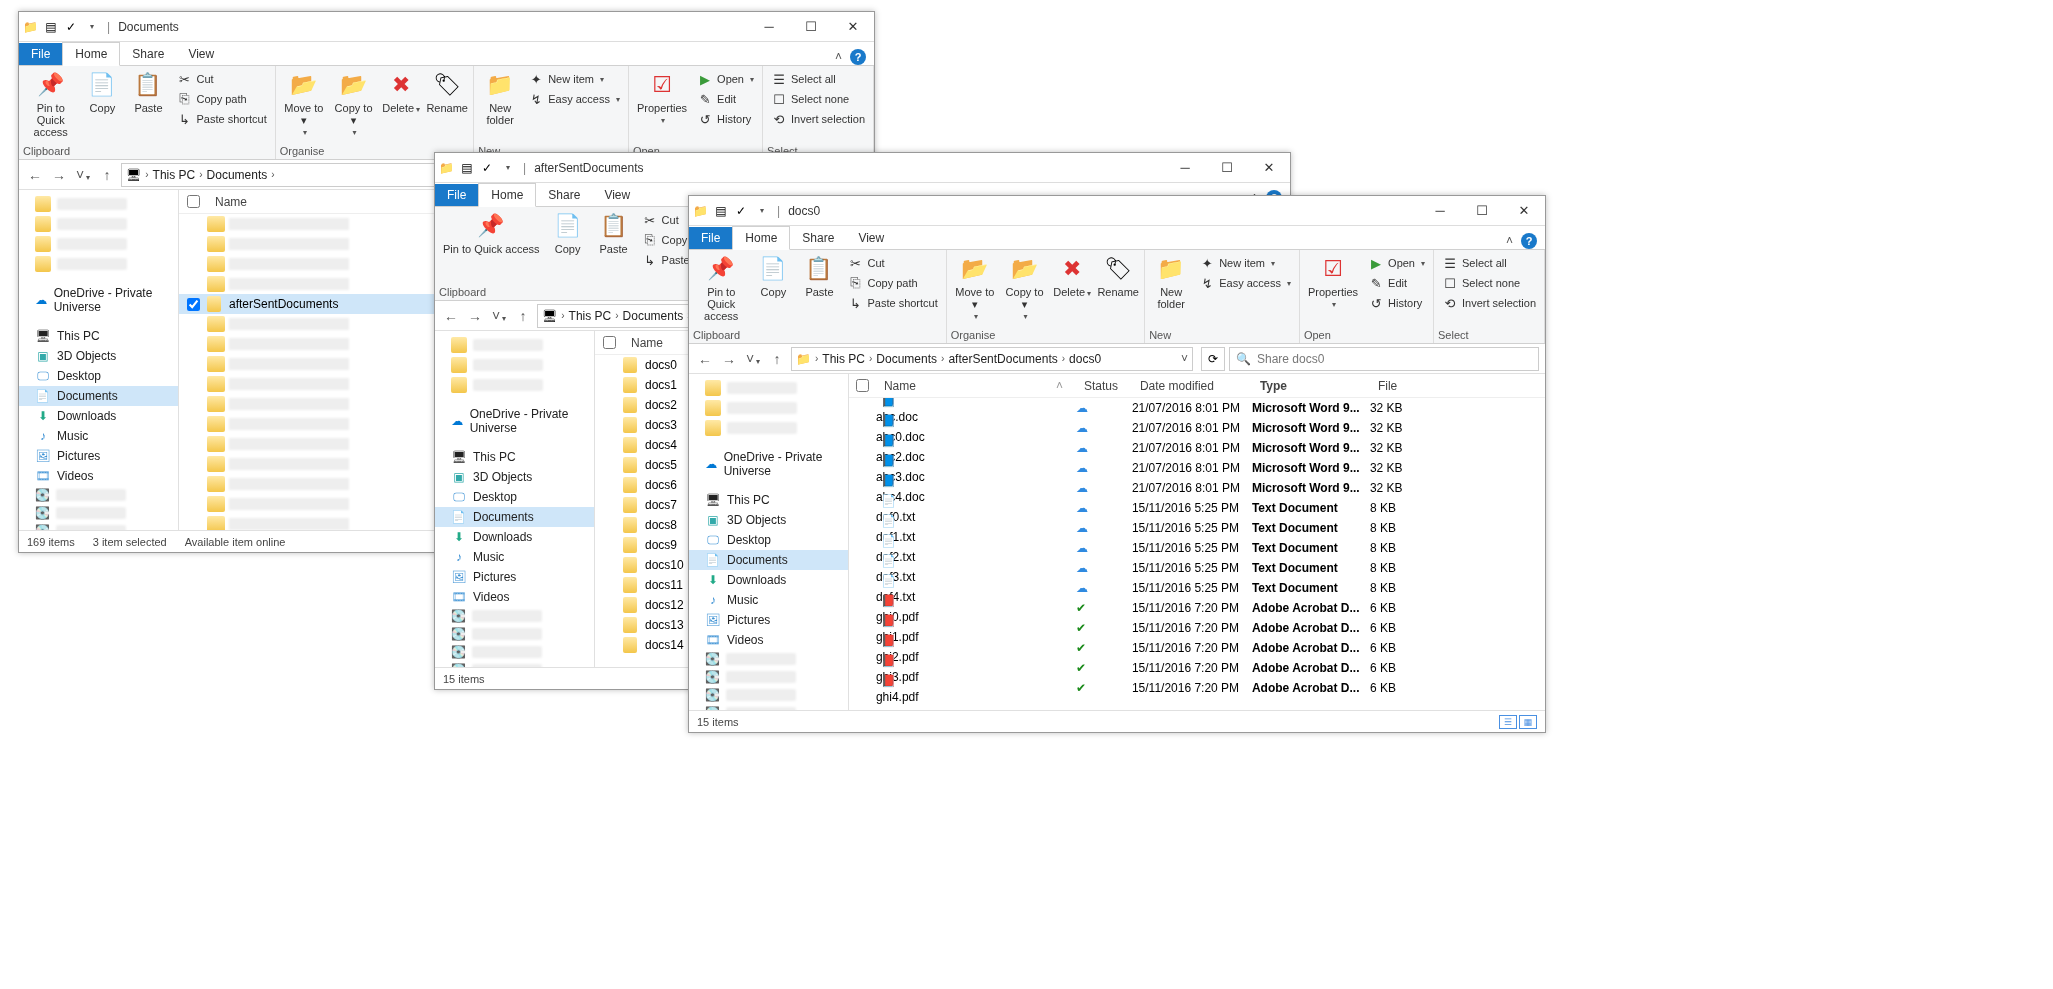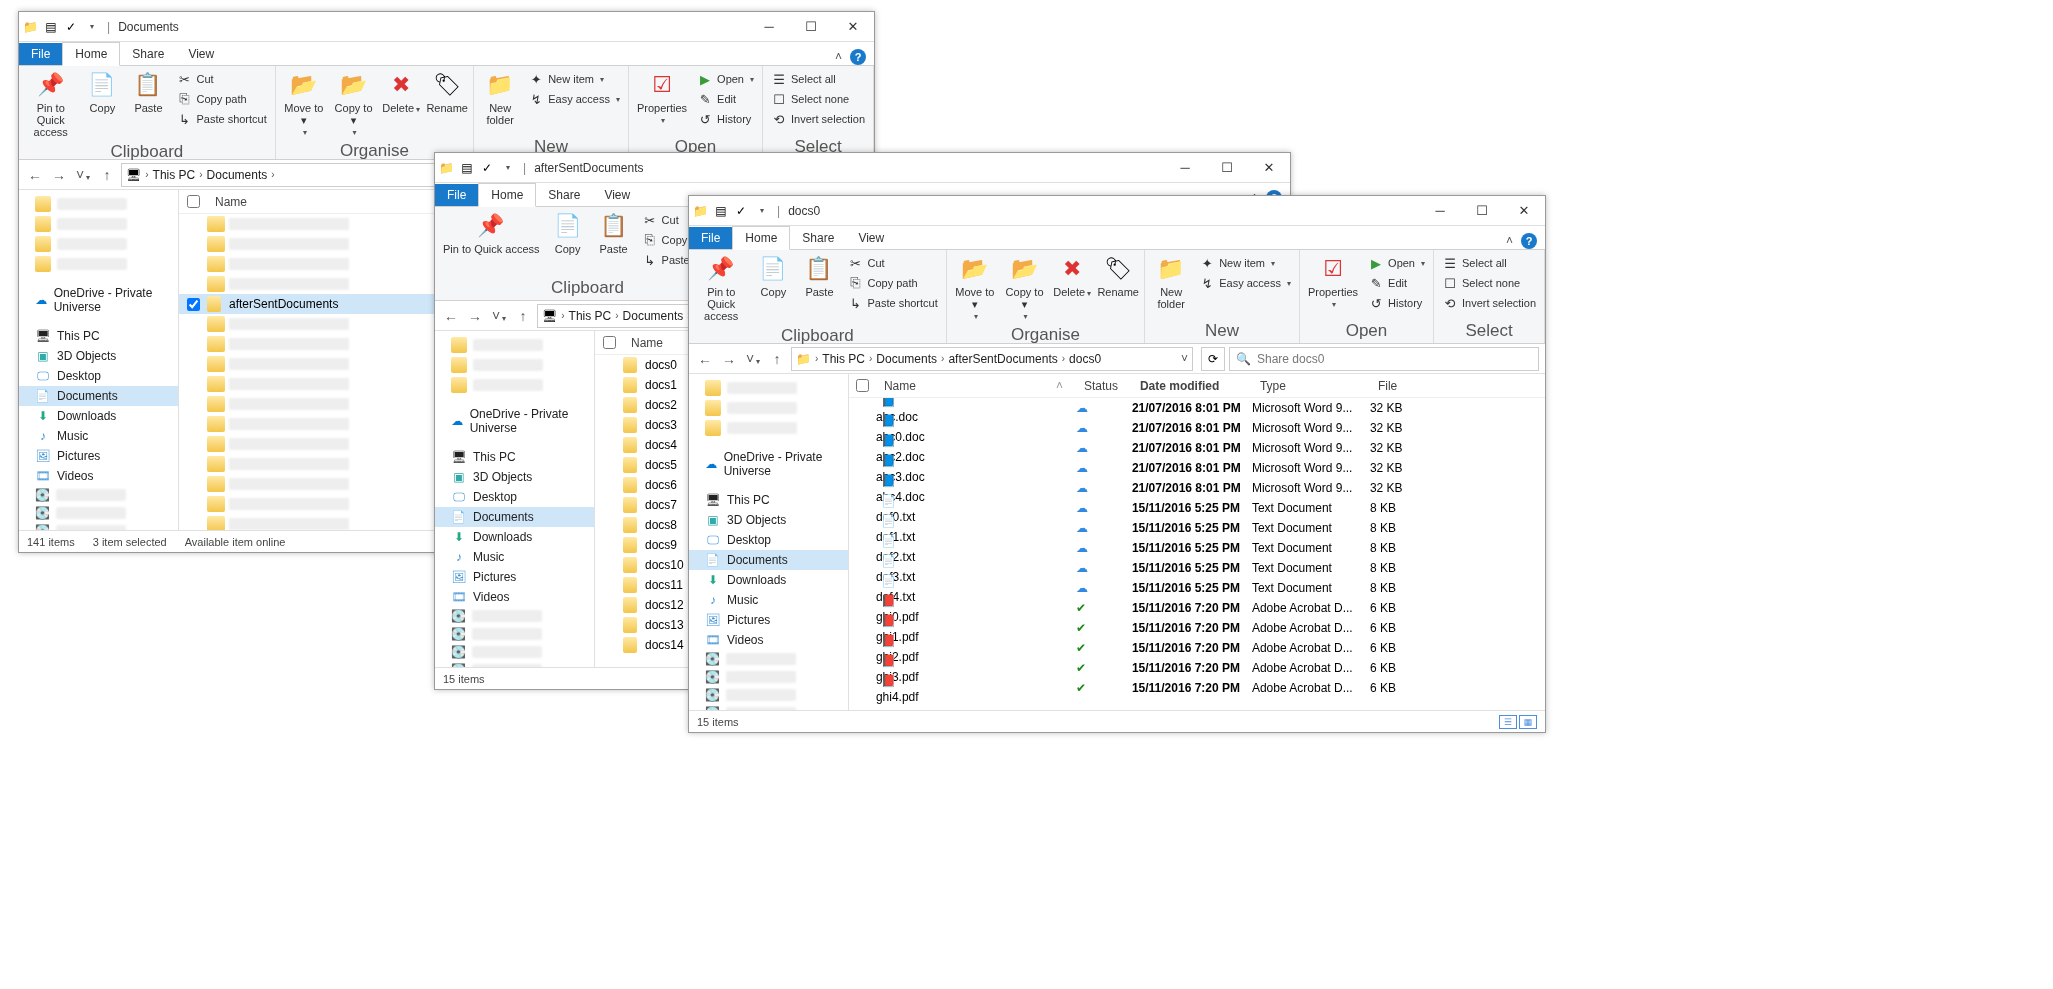--- a/index.html
+++ b/index.html
@@ -85,21 +85,21 @@
   display:flex;
   height:94px;
 }
 .rgroup {
   border-right:1px solid #ddd;
   display:flex;
   flex-direction:column;
   padding:2px 4px 0 4px;
 }
 .rgroup-body { flex:1; display:flex; align-items:flex-start; gap:2px;}
-.rgroup-label { text-align:center; font-size:17px; color:#555; padding:2px 0;}
+.rgroup-label { text-align:left; font-size:11px; color:#555; padding:2px 0;}
 .bigbtn {
   display:flex; flex-direction:column; align-items:center; justify-content:center;
   padding:2px 4px; min-width:44px;
   gap:2px;
 }
 .bigbtn .icn { width:30px; height:30px; display:flex; align-items:center; justify-content:center; font-size:22px;}
 .bigbtn .lbl { font-size:11px; text-align:center; line-height:12px; color:#333;}
 .smallcol { display:flex; flex-direction:column; gap:2px; padding-top:2px;}
 .smallbtn { display:flex; align-items:center; gap:4px; padding:1px 4px; font-size:11px; color:#333; white-space:nowrap;}
 .smallbtn .sicn { width:16px; height:16px; display:flex; align-items:center; justify-content:center; font-size:13px;}
@@ -184,22 +184,22 @@
 .blurrow .chk {width:28px;}
 .blurrow .fld {width:18px;height:16px;background:linear-gradient(#ffe9a6,#f3c64b);border-radius:2px;margin-right:4px;}
 .blurrow .blurtxt {width:120px;height:12px;background:#eee;filter:blur(1px);}
 .blurrow .status {width:40px;text-align:center;margin-left:auto;}
 
 input[type=checkbox] { width:13px; height:13px; }
 
 .colset { display:flex; align-items:center; width:100%;}
 .c-name{width:180px;}
 .c-status{width:56px;}
-.c-date{width:120px;font-weight:bold;}
-.c-type{width:118px;}
+.c-date{width:120px;}
+.c-type{width:118px;font-weight:bold;}
 .c-size{width:60px;}
 
 .filerow.det .ficn {margin-left:4px;}
 .filerow.det .cell {padding-right:8px;}
 
 .word-ic{color:#2a5c9a;}
 .txt-ic{color:#555;}
 .pdf-ic{color:#c22;}
 
 .navpane::-webkit-scrollbar, .filerows::-webkit-scrollbar {width:16px;}
@@ -564,21 +564,21 @@
             <span class="fld"></span>
             <span class="blurtxt"></span>
             <span class="status cloud">☁</span>
           </div>
 
       </div>
     </div>
   </div>
 
   <div class="statusbar">
-    <span>141 items</span>
+    <span>169 items</span>
     <span>3 item selected</span>
     <span>Available item online</span>
   </div>
 </div>
 
 <div class="window win2">
   <div class="titlebar">
     <div class="titlebar-left">
       <span class="qat-icon">📁</span>
       <span class="qat-icon">▤</span>

